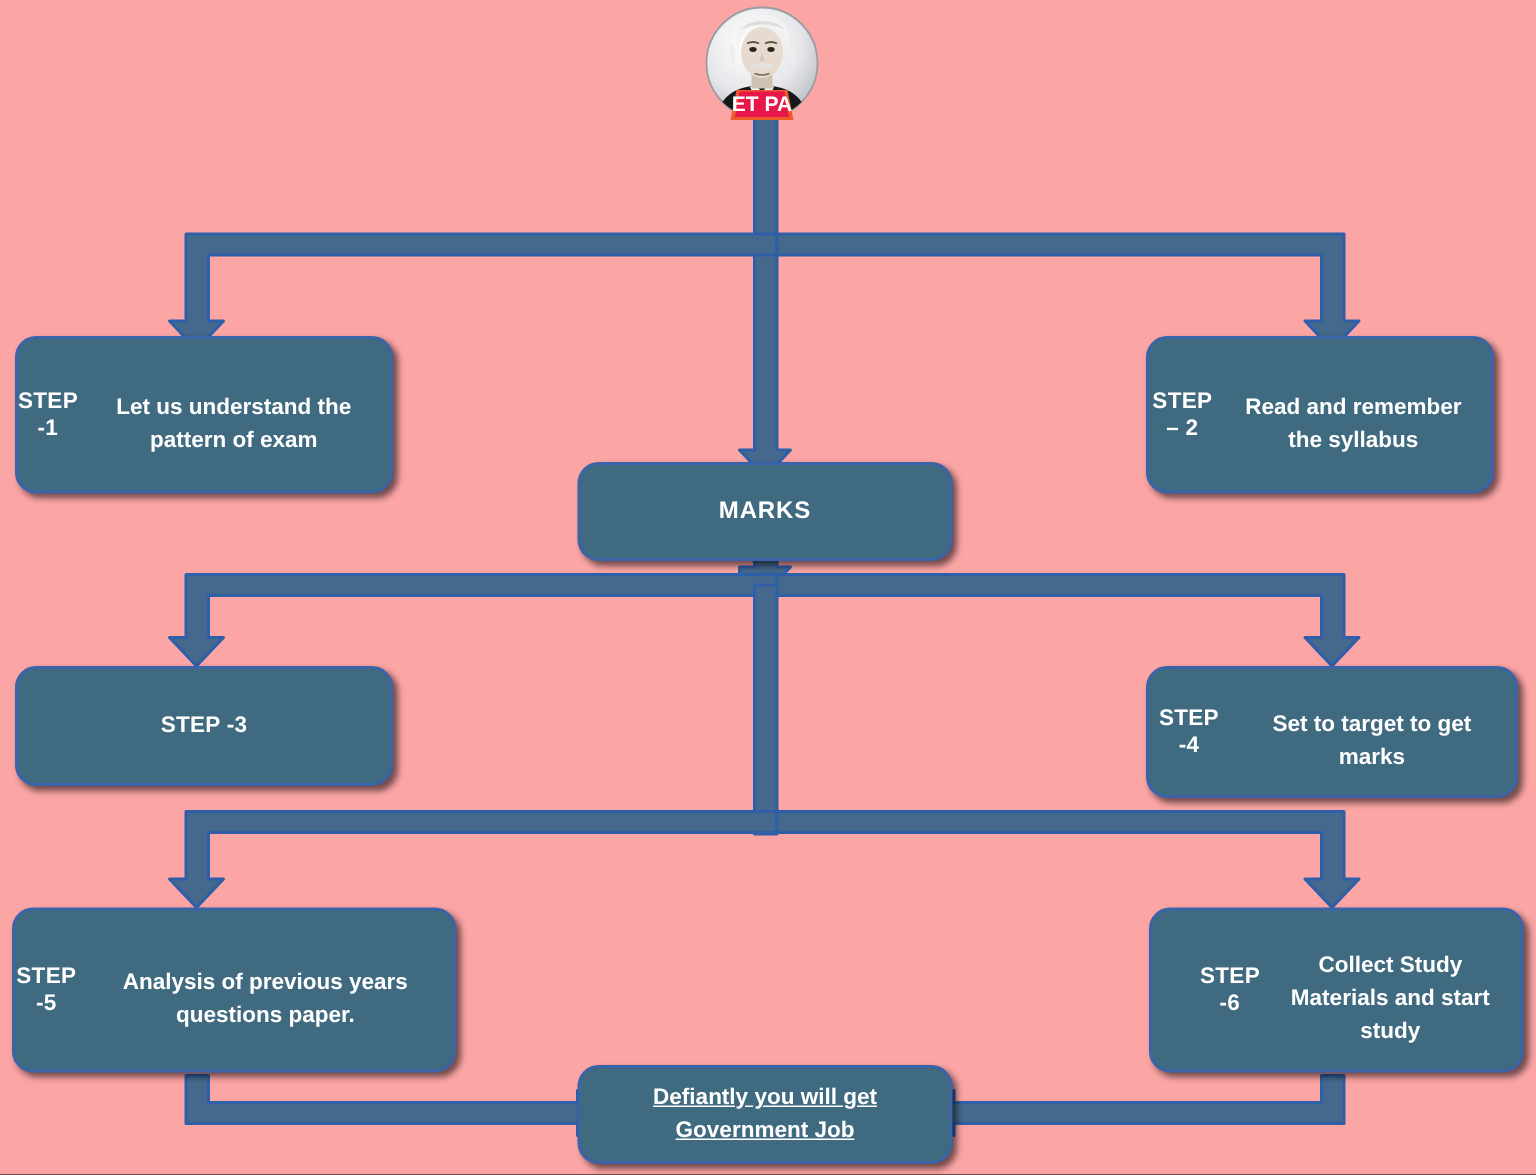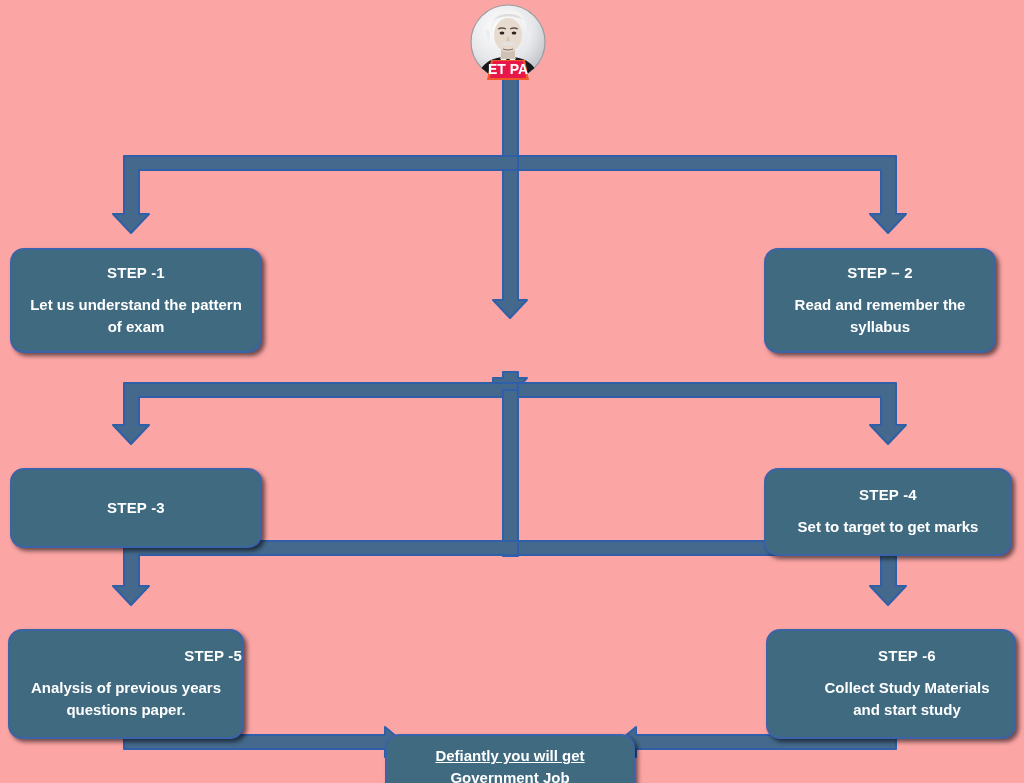--- a/index.html
+++ b/index.html
@@ -25,28 +25,27 @@
     height: 783px;
   }
   .node {
     position: absolute;
     box-sizing: border-box;
     background: #3f6a80;
     border: 2px solid #3b63a8;
     border-radius: 14px;
     color: #ffffff;
     display: flex;
-    flex-direction: column;
+    flex-direction: row;
     align-items: center;
     justify-content: center;
     text-align: center;
     font-weight: bold;
     z-index: 3;
     box-shadow: 3px 3px 4px rgba(0,0,0,0.55);
-    margin-top: 24px;
   }
   .node .step-title {
     font-size: 15px;
     line-height: 1.2;
     letter-spacing: 0.2px;
   }
   .node .step-body {
     font-size: 15px;
     line-height: 1.45;
     margin-top: 12px;
@@ -150,31 +149,34 @@
   <div class="node" style="left:10px; top:224px; width:252px; height:105px;">
     <div class="step-title">STEP -1</div>
     <div class="step-body">Let us understand the pattern of exam</div>
   </div>
 
   <div class="node" style="left:764px; top:224px; width:232px; height:105px;">
     <div class="step-title">STEP – 2</div>
     <div class="step-body">Read and remember the syllabus</div>
   </div>
 
+  <div class="node marks single" style="left:385px; top:308px; width:250px; height:66px;">
+    <div class="step-title">MARKS</div>
+  </div>
 
   <div class="node" style="left:10px; top:444px; width:252px; height:80px;">
     <div class="step-title">STEP -3</div>
   </div>
 
   <div class="node" style="left:764px; top:444px; width:248px; height:88px;">
     <div class="step-title">STEP -4</div>
     <div class="step-body">Set to target to get marks</div>
   </div>
 
-  <div class="node" style="left:8px; top:605px; width:236px; height:110px;align-items:flex-end;">
+  <div class="node" style="left:8px; top:605px; width:296px; height:110px;">
     <div class="step-title">STEP -5</div>
     <div class="step-body">Analysis of previous years questions paper.</div>
   </div>
 
   <div class="node" style="left:766px; top:605px; width:250px; height:110px;padding-left:32px;">
     <div class="step-title">STEP -6</div>
     <div class="step-body">Collect Study Materials and start study</div>
   </div>
 
   <div class="node single" style="left:385px; top:710px; width:250px; height:66px;">

